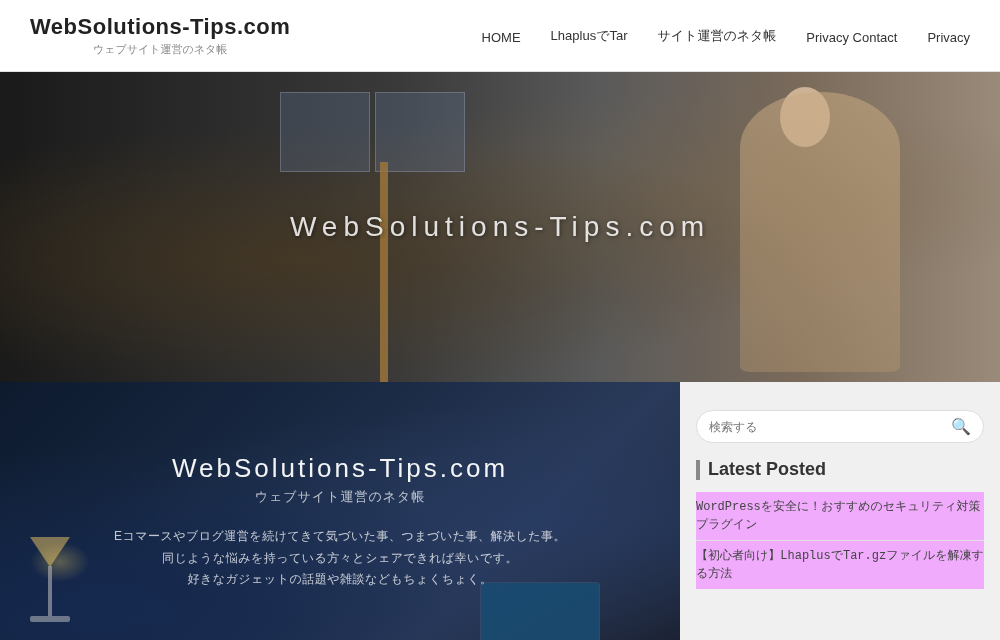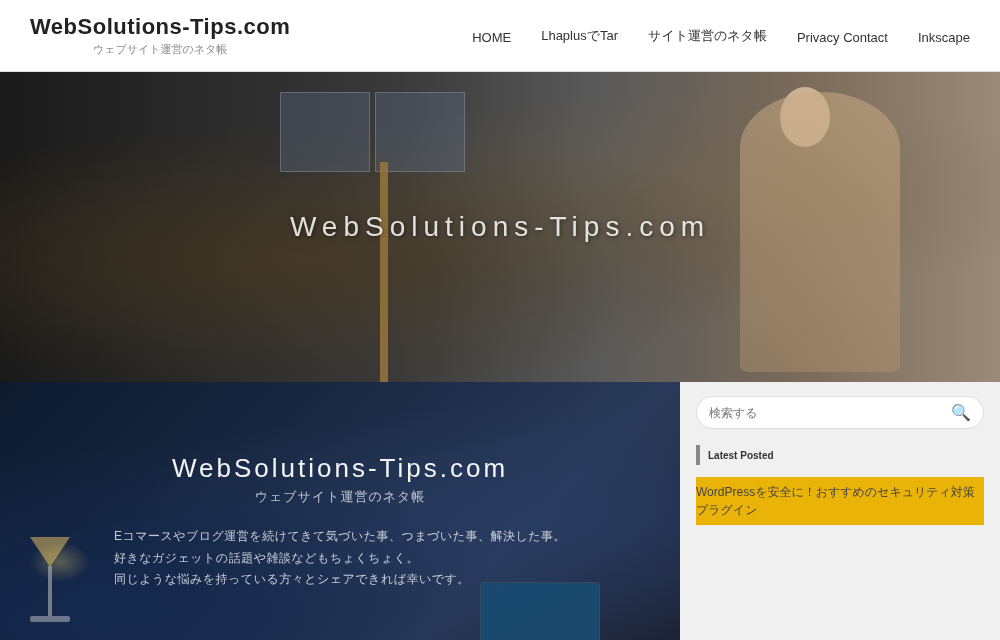--- a/index.html
+++ b/index.html
@@ -237,41 +237,42 @@
     }
     #featured-tagline {
       font-size: 13px;
       color: rgba(255,255,255,0.7);
       margin-bottom: 20px;
       letter-spacing: 1px;
     }
     #featured-description {
       font-size: 12px;
       color: rgba(255,255,255,0.75);
-      text-align: left;
+      text-align: center;
       line-height: 1.8;
       letter-spacing: 0.5px;
     }
 
     
     #sidebar {
       flex: 1;
       padding: 14px 16px;
       background: #f0f0f0;
     }
 
     
     #search-box {
       display: flex;
       align-items: center;
       background: #fff;
       border: 1px solid #ddd;
       border-radius: 20px;
       padding: 6px 12px;
       margin-bottom: 16px;
+      margin-top: 14px;
     }
     #search-input {
       flex: 1;
       border: none;
       outline: none;
       font-size: 12px;
       color: #999;
       background: transparent;
     }
     #search-icon {
@@ -290,26 +291,27 @@
       margin-bottom: 12px;
     }
     .latest-bar {
       width: 4px;
       height: 20px;
       background: #888;
       margin-right: 8px;
       flex-shrink: 0;
     }
     #latest-posted-title {
-      font-size: 10px;
+      font-size: 18px;
       font-weight: 600;
       color: #333;
     }
     #latest-posted-box {
-      background: #eab308;
+      background: #f0abfc;
+      font-family: Liberation Mono, monospace;
     }
     .latest-item {
       font-size: 12px;
       color: #444;
       line-height: 1.5;
       padding: 6px 0;
       border-bottom: 1px solid #e0e0e0;
       cursor: pointer;
     }
     .latest-item:last-child { border-bottom: none; }
@@ -320,21 +322,21 @@
 <header id="site-header">
   <div id="site-branding">
     <div id="site-title">WebSolutions-Tips.com</div>
     <div id="site-tagline">ウェブサイト運営のネタ帳</div>
   </div>
   <nav id="main-nav">
     <a class="nav-item">HOME</a>
     <a class="nav-item">LhaplusでTar</a>
     <a class="nav-item">サイト運営のネタ帳</a>
     <a class="nav-item">Privacy Contact</a>
-    <a class="nav-item">Inkscape</a>
+    <a class="nav-item">Privacy</a>
   </nav>
 </header>
 
 <section id="hero-section">
   <div id="hero-bg"></div>
   <div id="hero-overlay"></div>
   <div class="hero-window hero-window-l"></div>
   <div class="hero-window hero-window-r"></div>
   <div class="hero-door-left"></div>
   <div class="hero-door-bar"></div>
@@ -355,37 +357,38 @@
       <div class="lamp-base"></div>
     </div>
     <div class="featured-laptop">
       <div class="laptop-screen"></div>
     </div>
     <div id="featured-text">
       <div id="featured-site-title">WebSolutions-Tips.com</div>
       <div id="featured-tagline">ウェブサイト運営のネタ帳</div>
       <div id="featured-description">
         <div>Eコマースやブログ運営を続けてきて気づいた事、つまづいた事、解決した事。</div>
+        <div>同じような悩みを持っている方々とシェアできれば幸いです。</div>
         <div>好きなガジェットの話題や雑談などもちょくちょく。</div>
-        <div>同じような悩みを持っている方々とシェアできれば幸いです。</div>
       </div>
     </div>
   </div>
 
   <aside id="sidebar">
 
     <div id="search-box">
       <input id="search-input" type="text" placeholder="検索する" style="">
       <span id="search-icon">🔍</span>
     </div>
 
     <div id="latest-posted-section">
       <div id="latest-posted-header">
         <div class="latest-bar"></div>
         <div id="latest-posted-title">Latest Posted</div>
       </div>
       <div id="latest-posted-box">
         <div class="latest-item">WordPressを安全に！おすすめのセキュリティ対策プラグイン</div>
+        <div class="latest-item">【初心者向け】LhaplusでTar.gzファイルを解凍する方法</div>
       </div>
     </div>
 
   </aside>
 </div>
 
 </body></html>

